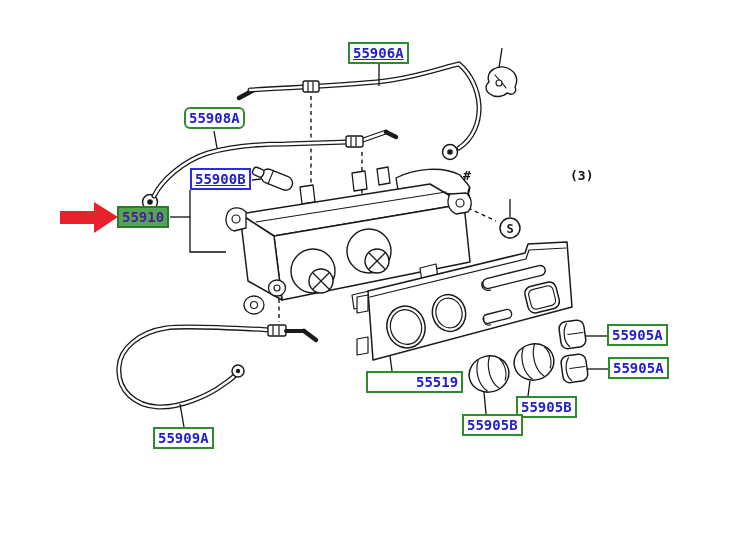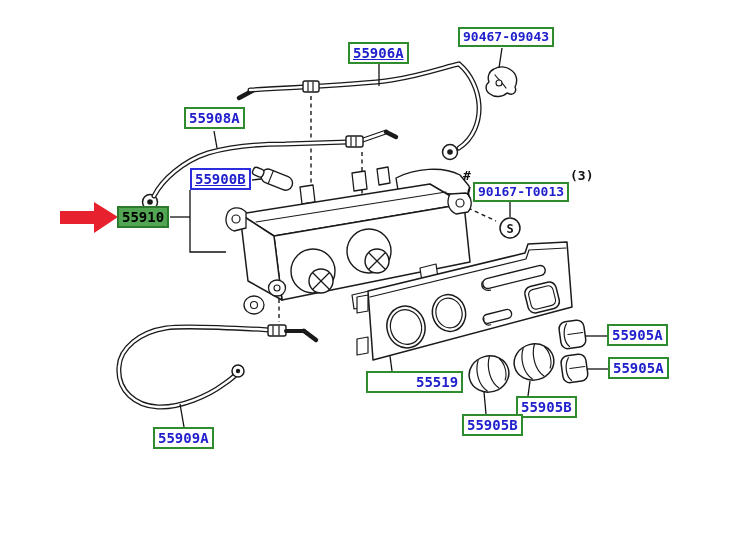--- a/index.html
+++ b/index.html
@@ -4,21 +4,21 @@
 <style>
   html,body{margin:0;padding:0;background:#fff;}
   .stage{position:relative;width:733px;height:533px;background:#ffffff;overflow:hidden;
          font-family:"DejaVu Sans Mono", monospace;}
   svg{position:absolute;left:0;top:0;}
   .plabel{position:absolute;font:bold 14px/16px "DejaVu Sans Mono", monospace;
           color:#2020cc;background:#ffffff;border:2px solid #2e8b2e;
           padding:1px 3px;white-space:nowrap;letter-spacing:0;}
   .plabel.small{font-size:13px;line-height:14px;}
   .plabel.blue-border{border-color:#2d2de0;text-decoration:underline;}
-  .plabel.highlight{background:#52a552;color:#000000;border-color:#2c7a2c;}
+  .plabel.highlight{background:#52a552;color:#4c1d95;border-color:#2c7a2c;}
   .adorn{position:absolute;font:bold 13px/14px "DejaVu Sans Mono", monospace;color:#111;
          white-space:nowrap;}
   .stroke{stroke:#1a1a1a;fill:none;stroke-linecap:round;stroke-linejoin:round;}
   .fillw{fill:#ffffff;stroke:#1a1a1a;stroke-linejoin:round;}
   .tube-o{stroke:#1a1a1a;stroke-width:5;fill:none;stroke-linecap:round;}
   .tube-i{stroke:#ffffff;stroke-width:2.4;fill:none;stroke-linecap:round;}
   .leader{stroke:#111;stroke-width:1.3;fill:none;}
   .dash{stroke:#1a1a1a;stroke-width:1.4;fill:none;stroke-dasharray:4 3.5;}
   .sletter{font:bold 12px "DejaVu Sans Mono", monospace;fill:#111;}
 </style>
@@ -182,29 +182,27 @@
     <line class="leader" x1="530" y1="381" x2="528" y2="396"></line>
     <line class="leader" x1="585" y1="336" x2="607" y2="336"></line>
     <line class="leader" x1="587" y1="369" x2="608" y2="369"></line>
     <line class="leader" x1="184" y1="427" x2="180" y2="404"></line>
   </g>
 
   <polygon points="60,211 94,211 94,202 118,217 94,233 94,224 60,224" fill="#e8212e"></polygon>
 </svg>
 
   <div class="plabel" style="left:348px;top:42px;text-decoration:underline;">55906A</div>
-  <div class="plabel small" style="left:458px;top:27px;">90467-09043</div>
-  <div class="plabel" style="left:184px;top:107px;">55908A</div>
+  <div class="plabel" style="left:184px;top:107px;border-radius:6px;">55908A</div>
   <div class="plabel blue-border" style="left:190px;top:168px;">55900B</div>
   <div class="plabel highlight" style="left:117px;top:206px;">55910</div>
 
   <span class="adorn" style="left:463px;top:169px;">#</span>
   <span class="adorn" style="left:570px;top:169px;">(3)</span>
   <span class="adorn" style="left:465px;top:186px;">(</span>
-  <div class="plabel small" style="left:473px;top:182px;">90167-T0013</div>
 
   <div class="plabel" style="left:366px;top:371px;padding-left:48px;">55519</div>
   <div class="plabel" style="left:516px;top:396px;">55905B</div>
   <div class="plabel" style="left:462px;top:414px;">55905B</div>
   <div class="plabel" style="left:607px;top:324px;">55905A</div>
   <div class="plabel" style="left:608px;top:357px;">55905A</div>
   <div class="plabel" style="left:153px;top:427px;">55909A</div>
 
 </div>
 

